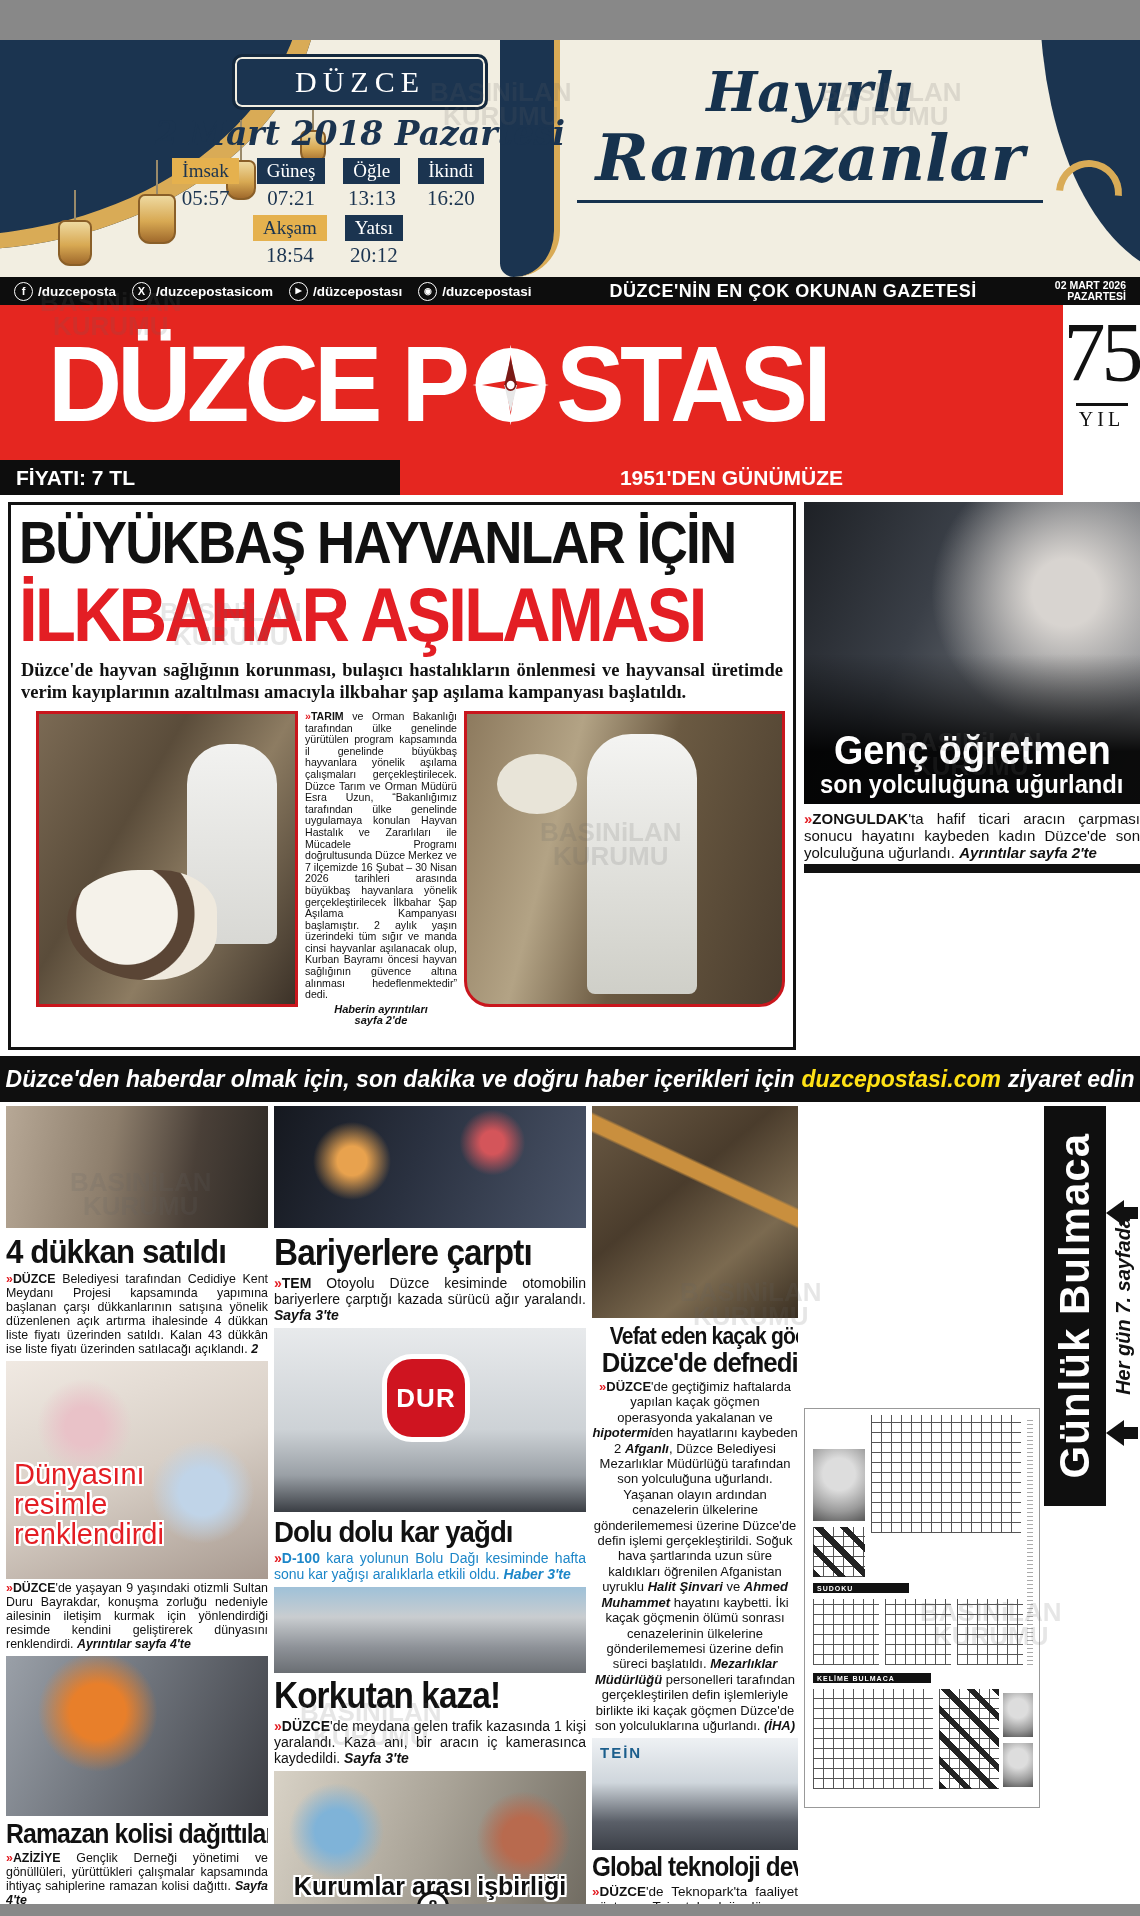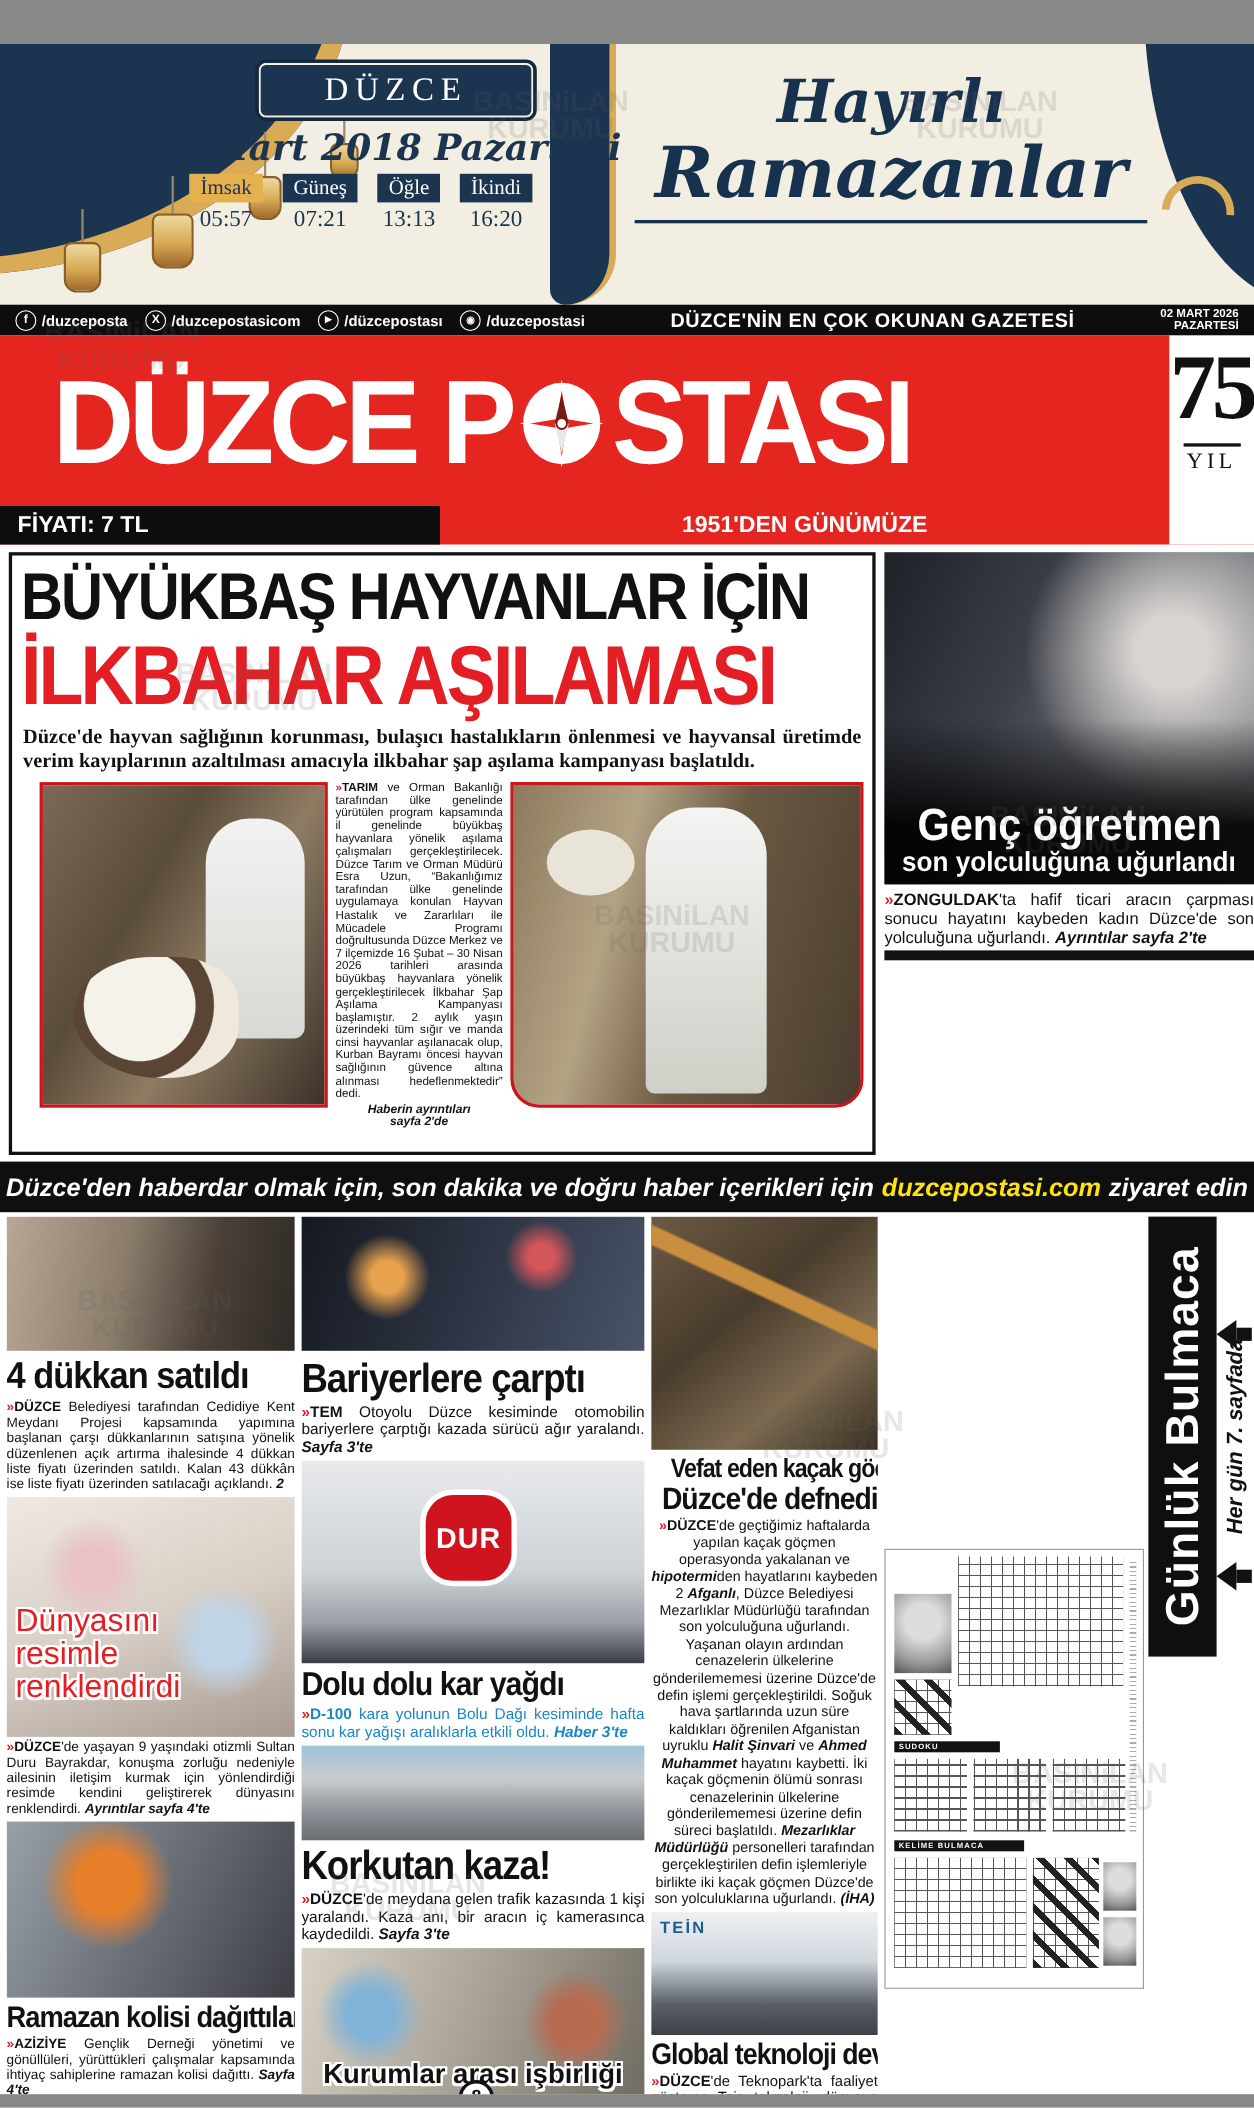--- a/index.html
+++ b/index.html
@@ -44,21 +44,21 @@
   .sicon{width:17px;height:17px;border:1.5px solid #fff;border-radius:50%;display:flex;align-items:center;justify-content:center;font-size:11px;font-weight:bold;line-height:1;}
   .slogan{flex:1;text-align:center;font-size:18px;font-weight:bold;letter-spacing:.5px;}
   .sdate{text-align:right;font-size:10.5px;font-weight:bold;line-height:11px;}
 
   
   .masthead{left:0;top:265px;width:1140px;height:155px;background:#e52620;}
   .logo{left:48px;top:16px;height:125px;display:flex;align-items:flex-end;color:#fff;font-weight:bold;font-size:108px;letter-spacing:-5px;}
   .logo .cx{transform:scaleX(.95);}
   .compass{display:inline-block;width:84px;height:84px;margin:0 6px;vertical-align:-6px;}
   .white75{left:1063px;top:265px;width:77px;height:190px;background:#fff;text-align:center;z-index:5;}
-  .y75{font-family:"Liberation Serif",serif;font-weight:bold;font-size:84px;line-height:96px;letter-spacing:-4px;}
+  .y75{font-family:"Liberation Serif",serif;font-weight:normal;font-size:84px;line-height:96px;letter-spacing:-4px;}
   .yil{font-family:"Liberation Serif",serif;font-size:20px;letter-spacing:4px;border-top:3px solid #111;width:52px;margin:2px auto 0;padding-top:2px;}
   .pricebar{left:0;top:420px;width:1140px;height:35px;background:#e52620;}
   .priceblack{left:0;top:0;width:400px;height:35px;background:#0d0d0d;color:#fff;font-weight:bold;font-size:21px;line-height:35px;padding-left:16px;box-sizing:border-box;}
   .since{left:400px;top:0;width:663px;height:35px;color:#fff;font-weight:bold;font-size:21px;line-height:35px;text-align:center;}
 
   
   .leadbox{left:8px;top:462px;width:788px;height:548px;border:3px solid #111;box-sizing:border-box;background:#fff;overflow:hidden;}
   .h1k{margin:6px 8px 0;font-size:60px;line-height:64px;font-weight:bold;letter-spacing:-2px;}
   .h1k .cx{transform:scaleX(.88);}
   .h2k{margin:0 8px;font-size:76px;line-height:80px;font-weight:bold;color:#e31e24;letter-spacing:-3px;}
@@ -204,20 +204,24 @@
       </div>
     <div class="abs script-date">2 Mart 2018 Pazartesi</div>
 
     <div class="abs ptimes">
       <div class="prow">
         <div class="pcell"><span class="plabel pl-gold">İmsak</span><div class="ptime">05:57</div></div>
         <div class="pcell"><span class="plabel pl-navy">Güneş</span><div class="ptime">07:21</div></div>
         <div class="pcell"><span class="plabel pl-navy">Öğle</span><div class="ptime">13:13</div></div>
         <div class="pcell"><span class="plabel pl-navy">İkindi</span><div class="ptime">16:20</div></div>
       </div>
+      <div class="prow">
+        <div class="pcell"><span class="plabel pl-gold">Akşam</span><div class="ptime">18:54</div></div>
+        <div class="pcell"><span class="plabel pl-navy">Yatsı</span><div class="ptime">20:12</div></div>
+      </div>
     </div>
 
     <div class="abs greet">
       <div class="g1">Hayırlı</div>
       <div><span class="g2">Ramazanlar</span></div>
     </div>
   </div>
 
   <div class="abs social">
     <div class="handle">

